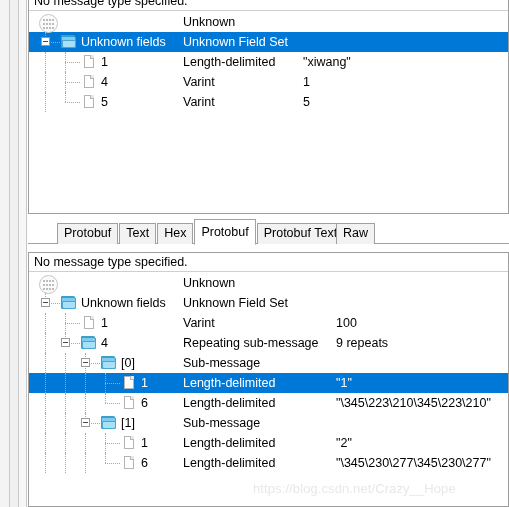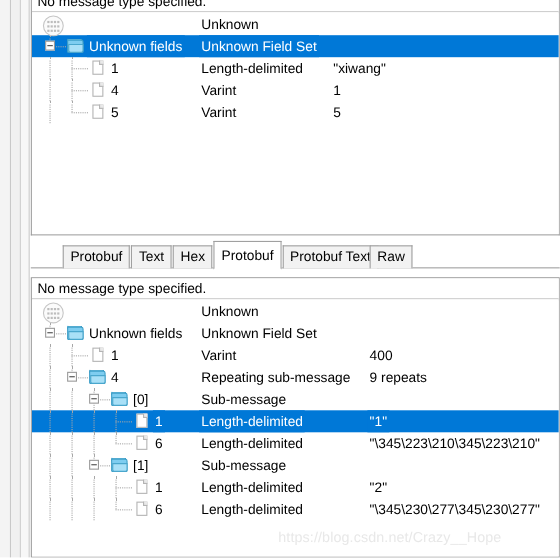--- a/index.html
+++ b/index.html
@@ -398,21 +398,21 @@
         <div class="row" style="top: 40px; position: absolute; left: 0px; right: 0px;">
           <div class="vline" style="left: 16px;"></div>
           <div class="vline" style="left: 36px;"></div>
           <div class="hline" style="left: 36px; width: 15px;"></div>
           <div class="ic-page" style="left: 54px;">
             <div class="sheet"></div>
             <div class="fold"></div>
           </div>
           <span class="node-label" style="position: absolute; left: 70px; top: 0px; height: 20px;">1</span>
           <span class="cell-type" style="left: 152px;">Varint</span>
-          <span class="cell-value" style="left: 305px;">400</span>
+          <span class="cell-value" style="left: 305px;">100</span>
         </div>
         <div class="row" style="top: 60px; position: absolute; left: 0px; right: 0px;">
           <div class="vline" style="left: 16px;"></div>
           <div class="vline half" style="left: 36px;"></div>
           <div class="hline" style="left: 36px; width: 15px;"></div>
           <div class="expander" style="left: 32px;"></div>
           <div class="ic-folder" style="left: 52px;">
             <div class="tab"></div>
             <div class="back"></div>
             <div class="front"></div>

